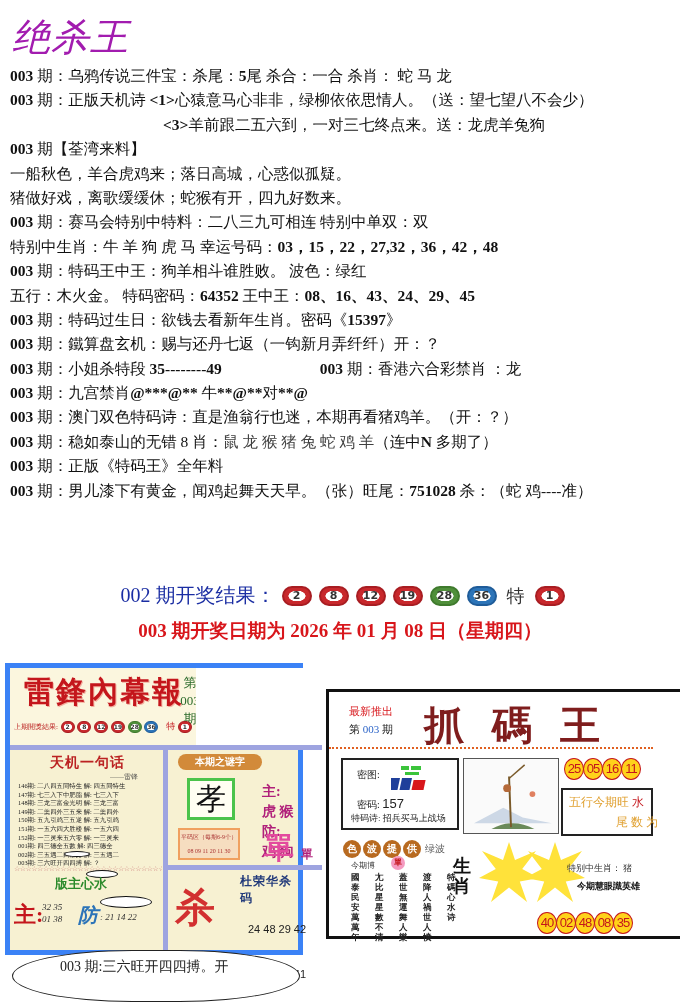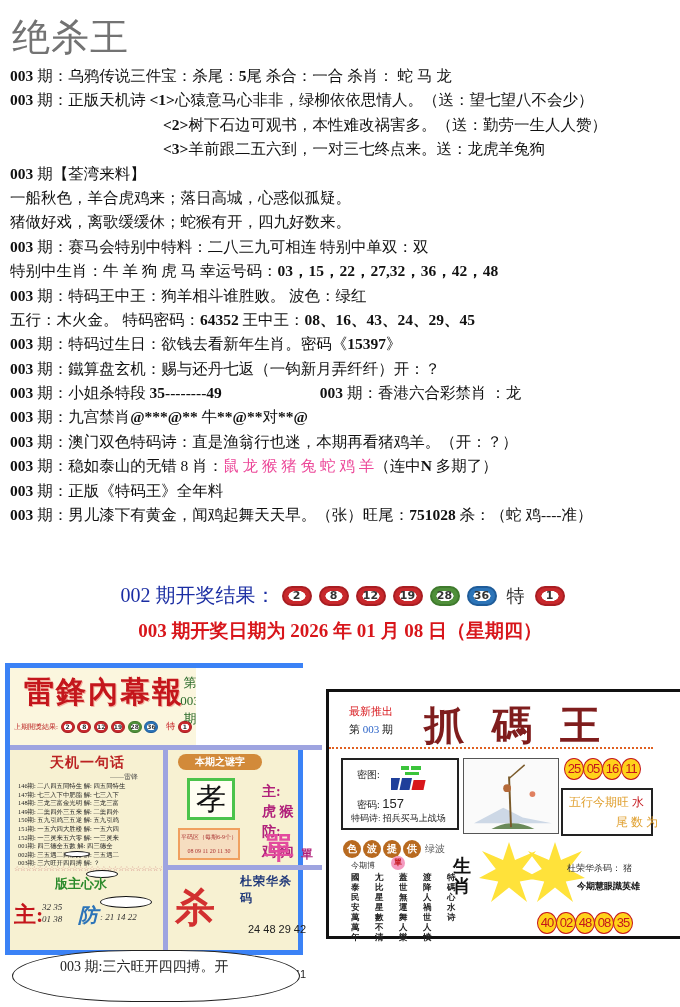--- a/index.html
+++ b/index.html
@@ -1,25 +1,25 @@
 <!DOCTYPE html>
 <html><head>
 <meta charset="utf-8">
 <style>
   * { box-sizing: border-box; margin: 0; padding: 0; }
   html, body { width: 680px; height: 1007px; background: #ffffff; overflow: hidden; }
   body { position: relative; font-family: "Liberation Serif", "DejaVu Serif", serif; color: #111; }
 
-  .title { position: absolute; left: 12px; top: 12px; font-size: 38px; color: #737373; font-family: "DejaVu Serif", serif; letter-spacing: 1px; }
+  .title { position: absolute; left: 12px; top: 12px; font-size: 38px; color: #a21caf; font-family: "DejaVu Serif", serif; letter-spacing: 1px; font-style: italic; }
 
   .lines { position: absolute; left: 10px; top: 64px; width: 670px; }
   .line { height: 24.4px; font-size: 15.5px; line-height: 24.4px; white-space: nowrap; }
   .line b { font-weight: bold; }
   .line.indent { padding-left: 153px; }
-  .red { color: #ec4899; }
+  .red { color: #404040; }
   .gap { display: inline-block; width: 34px; }
 
   .result-row { position: absolute; left: 0; top: 582px; width: 680px; text-align: center; font-size: 20px; color: #1b2ea3; white-space: nowrap; }
   .result-row .lbl { vertical-align: middle; margin-left: 6px; }
   .ball { display: inline-block; width: 30px; height: 20px; border-radius: 10px/10px; background: radial-gradient(ellipse at 50% 50%, #fff 45%, #c8282c 48%); border: 2px solid #a81d22; text-align: center; font: bold 11px/16px "DejaVu Sans", sans-serif; color: #333; vertical-align: middle; margin: 0 1px; }
   .ball.green { background: radial-gradient(ellipse at 50% 50%, #fff 45%, #4f8f3a 48%); border-color: #3f7a2d; }
   .ball.blue { background: radial-gradient(ellipse at 50% 50%, #fff 45%, #2c74b8 48%); border-color: #1f5c99; }
   .te { color: #333; font-size: 18px; vertical-align: middle; margin: 0 4px; }
 
   .date-row { position: absolute; left: 0; top: 618px; width: 680px; text-align: center; font-size: 19px; font-weight: bold; color: #d8161b; white-space: nowrap; }
@@ -99,21 +99,20 @@
   .rp-bot-balls { position: absolute; left: 208px; top: 220px; }
 </style>
 </head>
 <body>
 
 <div class="title">绝杀王</div>
 
 <div class="lines">
   <div class="line"><b>003</b> <span>期：乌鸦传说三件宝：杀尾：</span><b>5</b><span>尾  杀合：一合  杀肖：  蛇  马  龙</span></div>
   <div class="line"><b>003</b> <span>期：正版天机诗   </span> <b>&lt;1&gt;</b><span>心猿意马心非非，绿柳依依思情人。（送：望七望八不会少）</span></div>
-  <div class="line indent"><b>&lt;2&gt;</b><span>树下石边可观书，本性难改祸害多。（送：勤劳一生人人赞）</span></div>
   <div class="line indent"><b>&lt;3&gt;</b><span>羊前跟二五六到，一对三七终点来。送：龙虎羊兔狗</span></div>
   <div class="line"><b>003</b> <span>期【荃湾来料】</span></div>
   <div class="line"><span>一船秋色，羊合虎鸡来；落日高城，心惑似孤疑。</span></div>
   <div class="line"><span>猪做好戏，离歌缓缓休；蛇猴有开，四九好数来。</span></div>
   <div class="line"><b>003</b> <span>期：赛马会特别中特料：二八三九可相连  特别中单双：双</span></div>
   <div class="line"><span>特别中生肖：牛  羊  狗  虎  马  幸运号码：</span><b>03，15，22，27,32，36，42，48</b></div>
   <div class="line"><b>003</b> <span>期：特码王中王：狗羊相斗谁胜败。  波色：绿红</span></div>
   <div class="line"><span>五行：木火金。  特码密码：</span><b>64352</b><span> 王中王：</span><b>08、16、43、24、29、45</b></div>
   <div class="line"><b>003</b> <span>期：特码过生日：欲钱去看新年生肖。密码《</span><b>15397</b><span>》</span></div>
   <div class="line"><b>003</b> <span>期：鐵算盘玄机：赐与还丹七返（一钩新月弄纤纤）开：？</span></div>
@@ -266,19 +265,19 @@
     <div class="rp-col">尢比星星數不清</div>
     <div class="rp-col">蓋世無運舞人樂</div>
     <div class="rp-col">渡降人禍世人憤</div>
     <div class="rp-col">特碼心水诗</div>
   </div>
   <div class="rp-sx">生肖</div>
 
   <div class="burst" style="left:150px;top:150px;"></div>
   <div class="burst" style="left:196px;top:150px;"></div>
 
-  <div class="rp-yi">杜荣华杀码：  猪</div>
+  <div class="rp-yi">特别中生肖：  猪</div>
   <div class="rp-jq">今期慧眼識英雄</div>
 
   <div class="rp-bot-balls">
     <span class="yb">40</span><span class="yb">02</span><span class="yb">48</span><span class="yb">08</span><span class="yb">35</span>
   </div>
 </div>
 
 </body></html>

